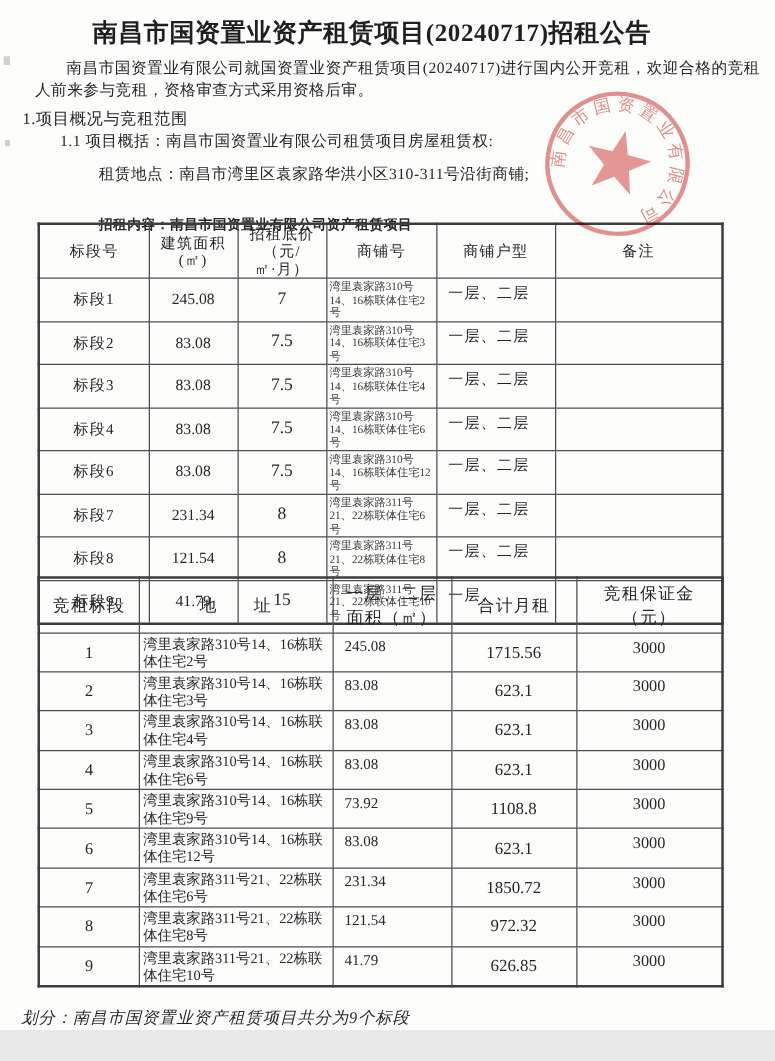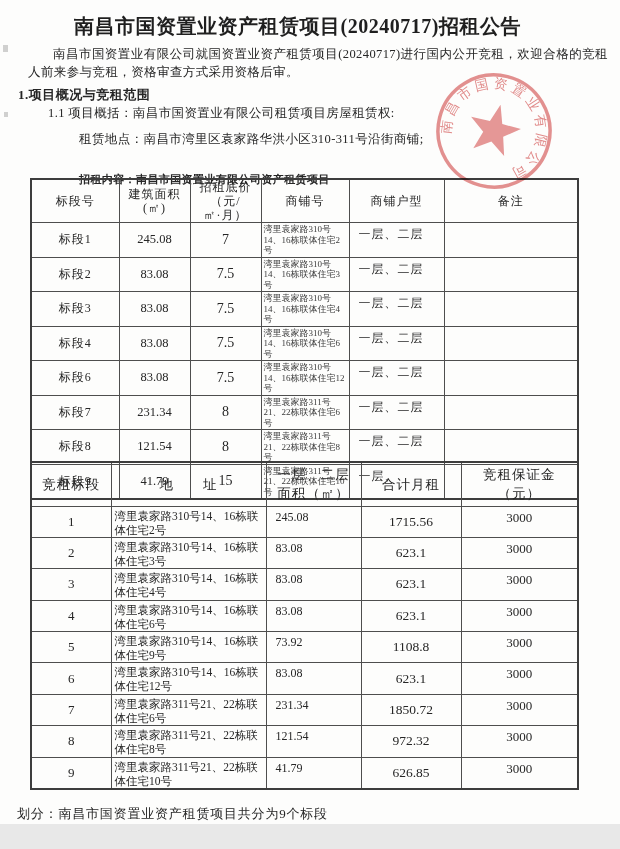--- a/index.html
+++ b/index.html
@@ -19,21 +19,21 @@
     text-align:center; font-size:20px; font-weight:bold;
     letter-spacing:.5px; color:#1f1f1f;
   }
   .intro {
     position:absolute; top:46px; left:28px; width:580px;
     font-size:12.5px; line-height:17.5px; text-indent:2em;
     letter-spacing:.4px; text-align:justify;
   }
   .sec-heading {
     position:absolute; top:86px; left:18px;
-    font-size:13px; font-weight:bold; letter-spacing:.5px;
+    font-size:13px; font-weight:normal; letter-spacing:.5px;
   }
   .line-overview { position:absolute; top:105px; left:48px;  font-size:12.5px; letter-spacing:.4px; }
   .line-location { position:absolute; top:131px; left:79px;  font-size:12.5px; letter-spacing:.4px; }
   .line-content  { position:absolute; top:172px; left:79px;  font-size:11px; letter-spacing:.4px;font-weight:bold; }
 
   table { border-collapse:collapse; table-layout:fixed; position:absolute; left:30px; width:547px; background:transparent; }
   th,td { border:1px solid #4e4e4e; overflow:hidden; padding:0; font-weight:normal; }
   table { border:2px solid #3d3d3d; }
   th { white-space:pre-line; text-align:center; vertical-align:middle; }
 
@@ -52,21 +52,21 @@
   .t2 th { font-size:13.5px; letter-spacing:1px; line-height:19px; }
   .t2 tr.r { height:31.4px; }
   .t2 .c0 { font-size:13px; text-align:center; }
   .t2 .c1 { font-size:11.5px; line-height:14px; text-align:left; vertical-align:top; padding:2px 2px 0 3px; }
   .t2 .c2 { font-size:12px; text-align:left; vertical-align:top; padding:3px 0 0 9px; }
   .t2 .c3 { font-size:13.5px; text-align:center; }
   .t2 .c4 { font-size:13px; text-align:center; vertical-align:top; padding-top:3px; }
 
   .division-note {
     position:absolute; top:805px; left:17px;
-    font-size:13px; letter-spacing:.8px;
+    font-size:13px; letter-spacing:.8px;font-style:italic;
   }
 
   .seal {
     position:absolute; left:430px; top:67px; width:128px; height:128px;
     mix-blend-mode:multiply; opacity:.85;
   }
 </style>
 </head>
 <body>
 

